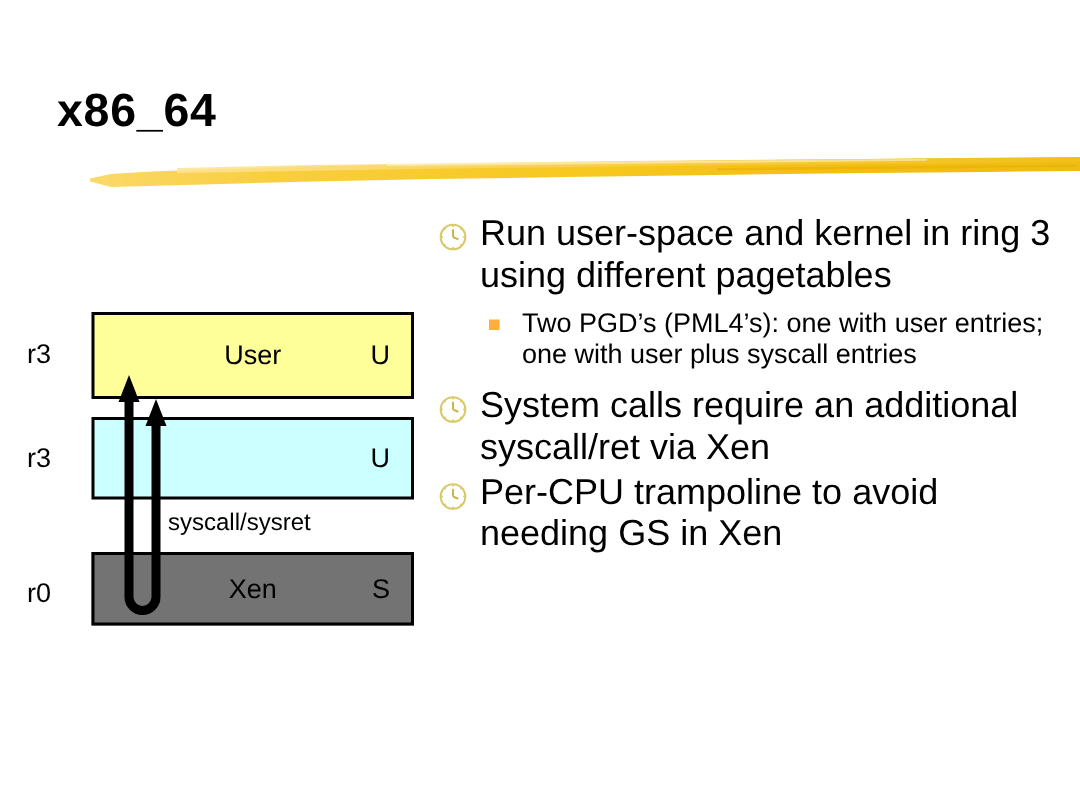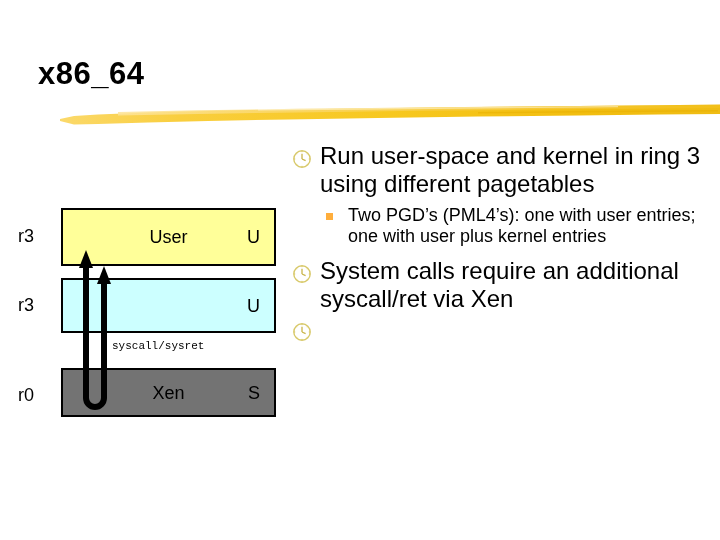--- a/index.html
+++ b/index.html
@@ -82,23 +82,22 @@
   #row-xen    { top: 173px; height: 49px; background: #737373; }
 
   #label-r3-user   { top: 31px; }
   #label-r3-kernel { top: 100px; }
   #label-r0-xen    { top: 190px; }
 
   #syscall-label {
     position: absolute;
     left: 112px;
     top: 145px;
-    font-size: 11px;
+    font-size: 16px;
     white-space: nowrap;
-    font-family: Liberation Mono, monospace;
   }
 
   #ring-arrow {
     position: absolute;
     left: 60px;
     top: 55px;
     width: 70px;
     height: 170px;
   }
 
@@ -220,21 +219,21 @@
         <circle cx="15.2" cy="15.2" r="0.55" fill="#D8C96A"></circle>
         <circle cx="4.8" cy="15.2" r="0.55" fill="#D8C96A"></circle>
         <circle cx="4.8" cy="4.8" r="0.55" fill="#D8C96A"></circle>
       </svg>
     </span>
     <span>Run user-space and kernel in ring 3 using different pagetables</span>
   </div>
 
   <div class="bullet-l2">
     <span class="square-bullet"></span>
-    <span>Two PGD’s (PML4’s): one with user entries; one with user plus kernel entries</span>
+    <span>Two PGD’s (PML4’s): one with user entries; one with user plus syscall entries</span>
   </div>
 
   <div class="bullet-l1">
     <span class="clock-bullet">
       <svg width="20" height="20" viewBox="0 0 20 20">
         <circle cx="10" cy="10" r="8.2" fill="none" stroke="#D8C96A" stroke-width="1.4"></circle>
         <line x1="10" y1="10" x2="10" y2="4.8" stroke="#C9B44A" stroke-width="1.3"></line>
         <line x1="10" y1="10" x2="13.6" y2="11.6" stroke="#C9B44A" stroke-width="1.3"></line>
         <circle cx="10" cy="2.6" r="0.7" fill="#D8C96A"></circle>
         <circle cx="17.4" cy="10" r="0.7" fill="#D8C96A"></circle>
@@ -258,15 +257,16 @@
         <circle cx="10" cy="2.6" r="0.7" fill="#D8C96A"></circle>
         <circle cx="17.4" cy="10" r="0.7" fill="#D8C96A"></circle>
         <circle cx="10" cy="17.4" r="0.7" fill="#D8C96A"></circle>
         <circle cx="2.6" cy="10" r="0.7" fill="#D8C96A"></circle>
         <circle cx="15.2" cy="4.8" r="0.55" fill="#D8C96A"></circle>
         <circle cx="15.2" cy="15.2" r="0.55" fill="#D8C96A"></circle>
         <circle cx="4.8" cy="15.2" r="0.55" fill="#D8C96A"></circle>
         <circle cx="4.8" cy="4.8" r="0.55" fill="#D8C96A"></circle>
       </svg>
     </span>
+    <span>Per-CPU trampoline to avoid needing GS in Xen</span>
   </div>
 
 </div>
 
 </body></html>

